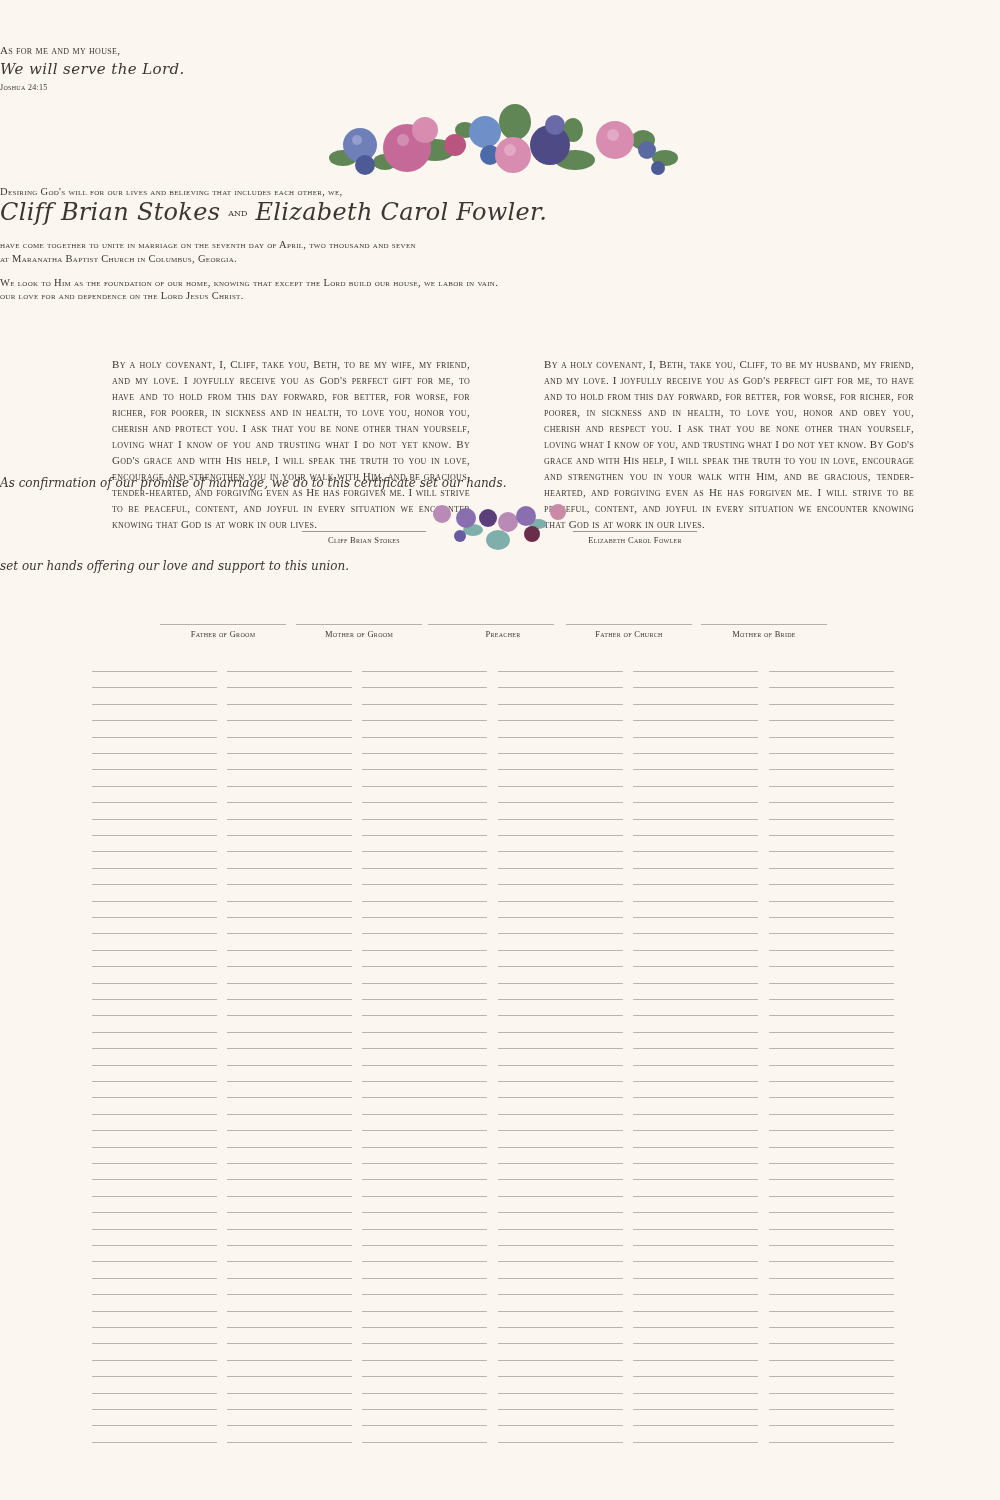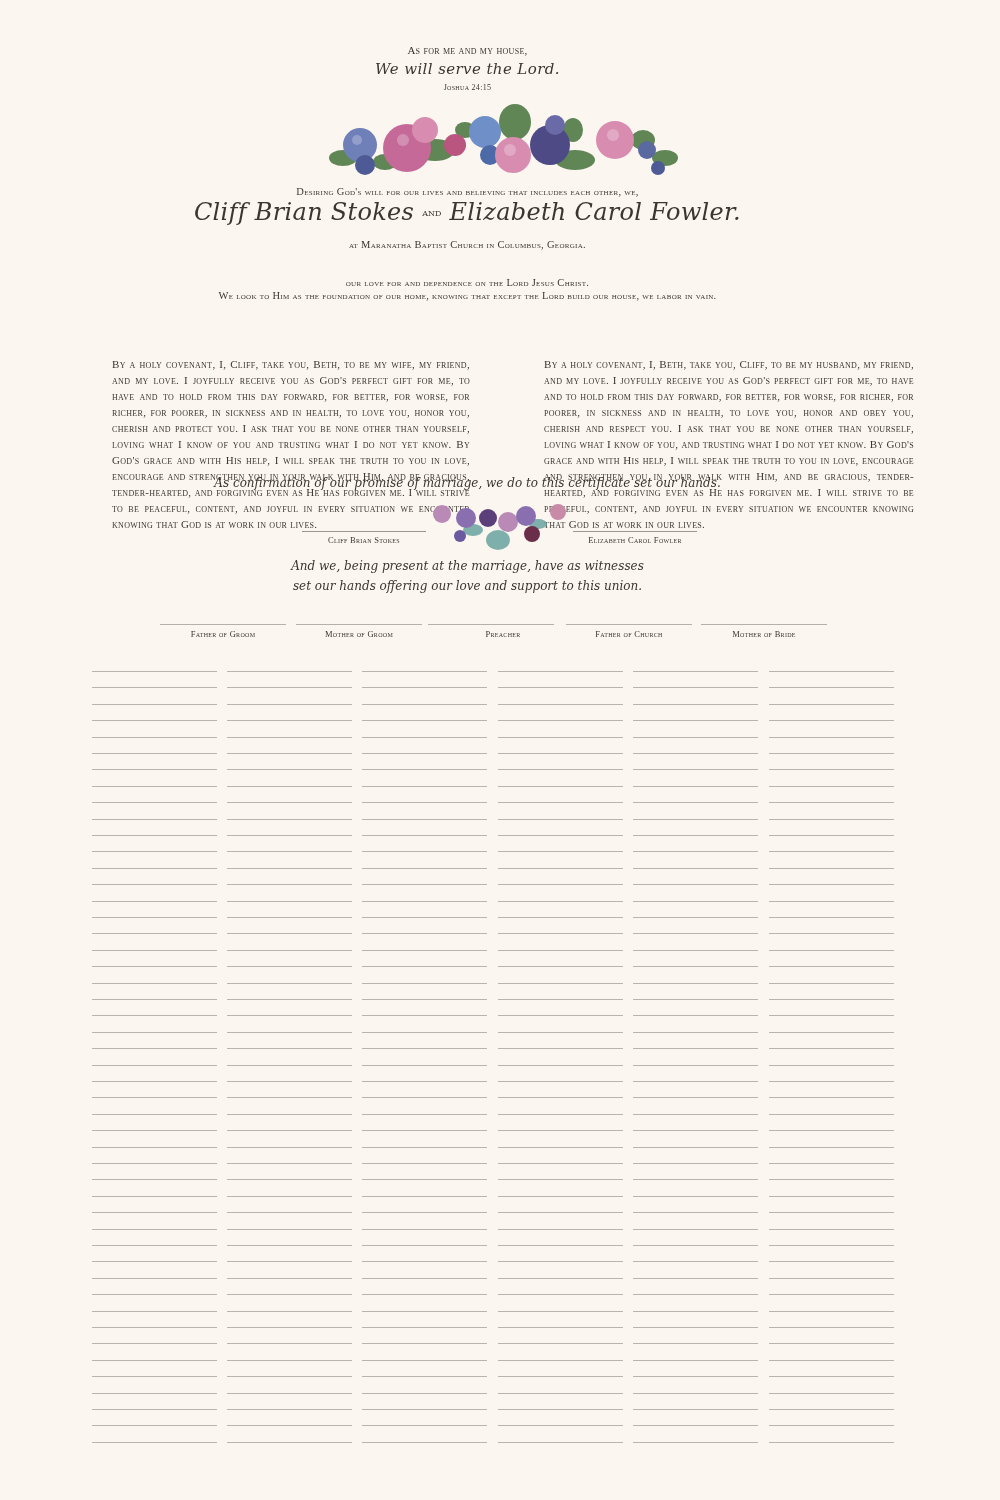--- a/index.html
+++ b/index.html
@@ -6,21 +6,21 @@
   body {
     width: 1000px; height: 1500px; overflow: hidden;
     background: #FBF6F0;
     color: #3a3632;
     font-family: "Liberation Serif", "DejaVu Serif", serif;
     position: relative;
   }
   .sc { font-variant: small-caps; letter-spacing: 0.3px; }
   .script { font-family: "DejaVu Serif", "Liberation Serif", serif; font-style: italic; }
   .abs { position: absolute; }
-  .center { left: 0; width: 935px; text-align: center; }
+  .center { left: 0; width: 935px; }
 
   
   #verse1 { top: 44px; font-size: 11px; }
   #verse2 { top: 60px; font-size: 15px; letter-spacing: 0.4px; }
   #verse3 { top: 83px; font-size: 8px; }
 
   
   .flowers { position: absolute; }
   .flowers svg { display: block; }
 
@@ -96,26 +96,27 @@
         <circle cx="32" cy="40" r="5"></circle>
     </g>
   </svg>
 </div>
 
 <div class="abs center sc" id="intro">Desiring God's will for our lives and believing that includes each other, we,</div>
 <div class="abs center script" id="names">
   <span class="nm">Cliff Brian Stokes</span><span class="and">and</span><span class="nm">Elizabeth Carol Fowler.</span>
 </div>
 <div class="abs center sc" id="occasion">
+  <div>have come together to unite in marriage on the seventh day of April, two thousand and seven</div>
   <div>at Maranatha Baptist Church in Columbus, Georgia.</div>
 </div>
 
 <div class="abs center sc" id="presence">
+  <div>We look to Him as the foundation of our home, knowing that except the Lord build our house, we labor in vain.</div>
   <div>our love for and dependence on the Lord Jesus Christ.</div>
-  <div>We look to Him as the foundation of our home, knowing that except the Lord build our house, we labor in vain.</div>
 </div>
 
 <div class="vow sc" id="vow-groom">By a holy covenant, I, Cliff, take you, Beth, to be my wife, my friend, and my love.  I joyfully receive you as God's perfect gift for me, to have and to hold from this day forward, for better, for worse, for richer, for poorer, in sickness and in health, to love you, honor you, cherish and protect you.  I ask that you be none other than yourself, loving what I know of you and trusting what I do not yet know.  By God's grace and with His help, I will speak the truth to you in love, encourage and strengthen you in your walk with Him, and be gracious, tender-hearted, and forgiving even as He has forgiven me.  I will strive to be peaceful, content, and joyful in every situation we encounter knowing that God is at work in our lives.</div>
 <div class="vow sc" id="vow-bride">By a holy covenant, I, Beth, take you, Cliff, to be my husband, my friend, and my love.  I joyfully receive you as God's perfect gift for me, to have and to hold from this day forward, for better, for worse, for richer, for poorer, in sickness and in health, to love you, honor and obey you, cherish and respect you.  I ask that you be none other than yourself, loving what I know of you, and trusting what I do not yet know.  By God's grace and with His help, I will speak the truth to you in love, encourage and strengthen you in your walk with Him, and be gracious, tender-hearted, and forgiving even as He has forgiven me.  I will strive to be peaceful, content, and joyful in every situation we encounter knowing that God is at work in our lives.</div>
 
 <div class="abs center script" id="confirm">As confirmation of our promise of marriage, we do to this certificate set our hands.</div>
 
 <div class="flowers" style="left:428px; top:500px;">
   <svg width="145" height="52" viewBox="0 0 145 52">
     <g fill="#6aa3a0" opacity="0.85">
@@ -133,21 +134,20 @@
     <circle cx="130" cy="12" r="8" fill="#c98aa8"></circle>
   </svg>
 </div>
 
 <div class="sigline" style="left:302px; top:531px; width:124px;"></div>
 <div class="signame sc" style="left:302px; top:535px; width:124px;">Cliff Brian Stokes</div>
 <div class="sigline" style="left:573px; top:531px; width:124px;"></div>
 <div class="signame sc" style="left:573px; top:535px; width:124px;">Elizabeth Carol Fowler</div>
 
 <div class="abs center script" id="witness-intro">
-  <div>And we, being present at the marriage, have as witnesses</div>
   <div>set our hands offering our love and support to this union.</div>
 </div>
 
 <div id="roles">
     <div class="role-line" style="left: 160px;"></div>
     <div class="role-label sc" style="left: 160px;">Father of Groom</div>
     <div class="role-line" style="left: 296px;"></div>
     <div class="role-label sc" style="left: 296px;">Mother of Groom</div>
     <div class="role-line" style="left: 428px;"></div>
     <div class="role-label sc" style="left: 440px;">Preacher</div>

